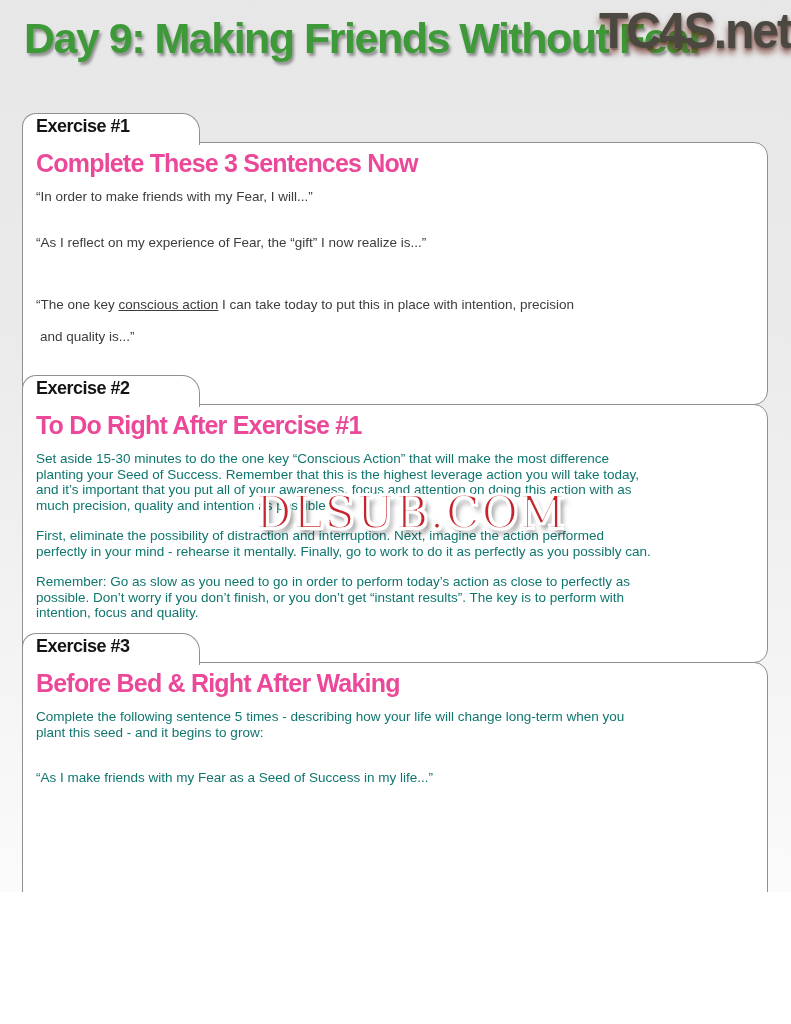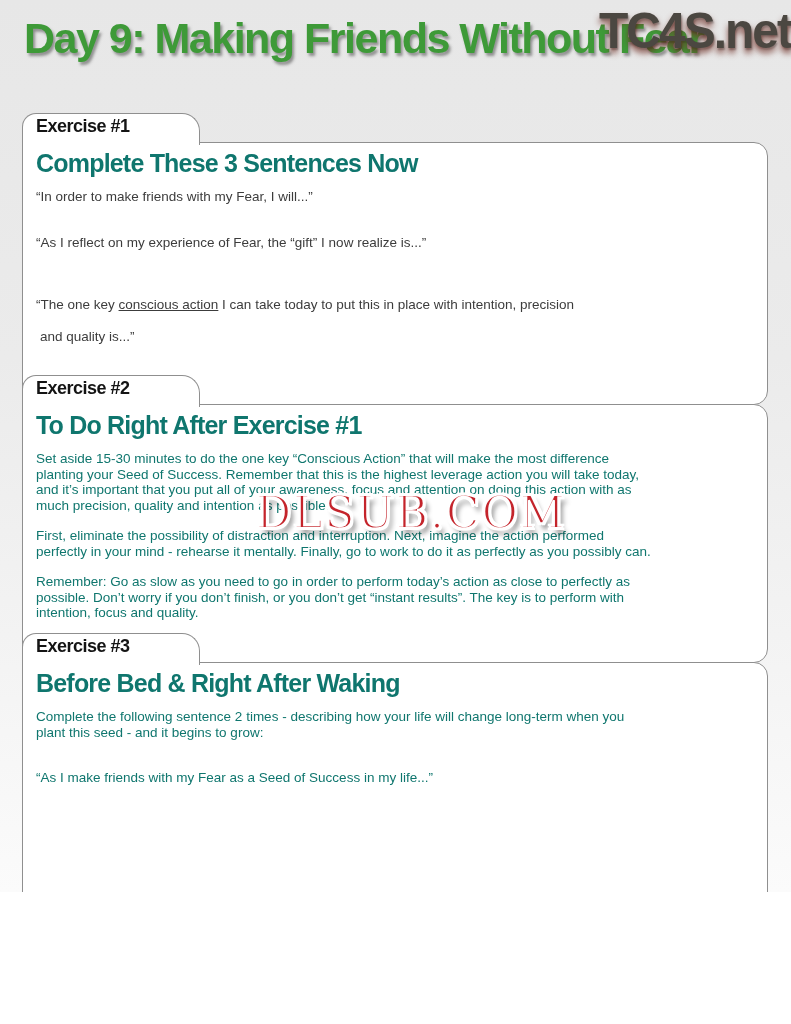--- a/index.html
+++ b/index.html
@@ -60,21 +60,21 @@
   }
   #card1{top:142px;height:263px;}
   #card2{top:404px;height:259px;}
   #card3{top:662px;height:268px;}
   #tab1{top:113px;}
   #tab2{top:375px;}
   #tab3{top:633px;}
   .card-body{padding:6px 16px 0 13px;}
   .card-subtitle{
     margin:0 0 11px 0;font-size:25px;font-weight:bold;letter-spacing:-0.8px;
-    color:#0f766e;white-space:nowrap;
+    color:#ec4899;white-space:nowrap;
   }
   .prompt{
     font-size:13.5px;line-height:16px;color:#3c3c3c;margin:0 0 30px 0;
     white-space:pre-line;
   }
   .prompt-line2{padding-left:4px;}
   .underlined{text-decoration:underline;}
   .para{
     font-size:13.5px;line-height:15.5px;color:#0f766e;margin:0 0 15px 0;
     white-space:pre-line;
@@ -148,21 +148,21 @@
 intention, focus and quality.</p>
     </div>
   </div>
 
   <div class="tab" id="tab3">
     <span class="tab-label">Exercise #3</span>
   </div>
   <div class="card" id="card3">
     <div class="card-body">
       <h2 class="card-subtitle">Before Bed &amp; Right After Waking</h2>
-      <p class="para">Complete the following sentence 2 times - describing how your life will change long-term when you
+      <p class="para">Complete the following sentence 5 times - describing how your life will change long-term when you
 plant this seed - and it begins to grow:</p>
       <p class="para" style="margin-top:30px;">“As I make friends with my Fear as a Seed of Success in my life...”</p>
     </div>
   </div>
 
   <div class="wm-dlsub" style="z-index:6;">DLSUB.COM</div>
 
   <div class="footer-band"></div>
   <div class="footer-copy">© 2011, All Rights Reserved. Seeds of Your Success is a Trademark of</div>
 

